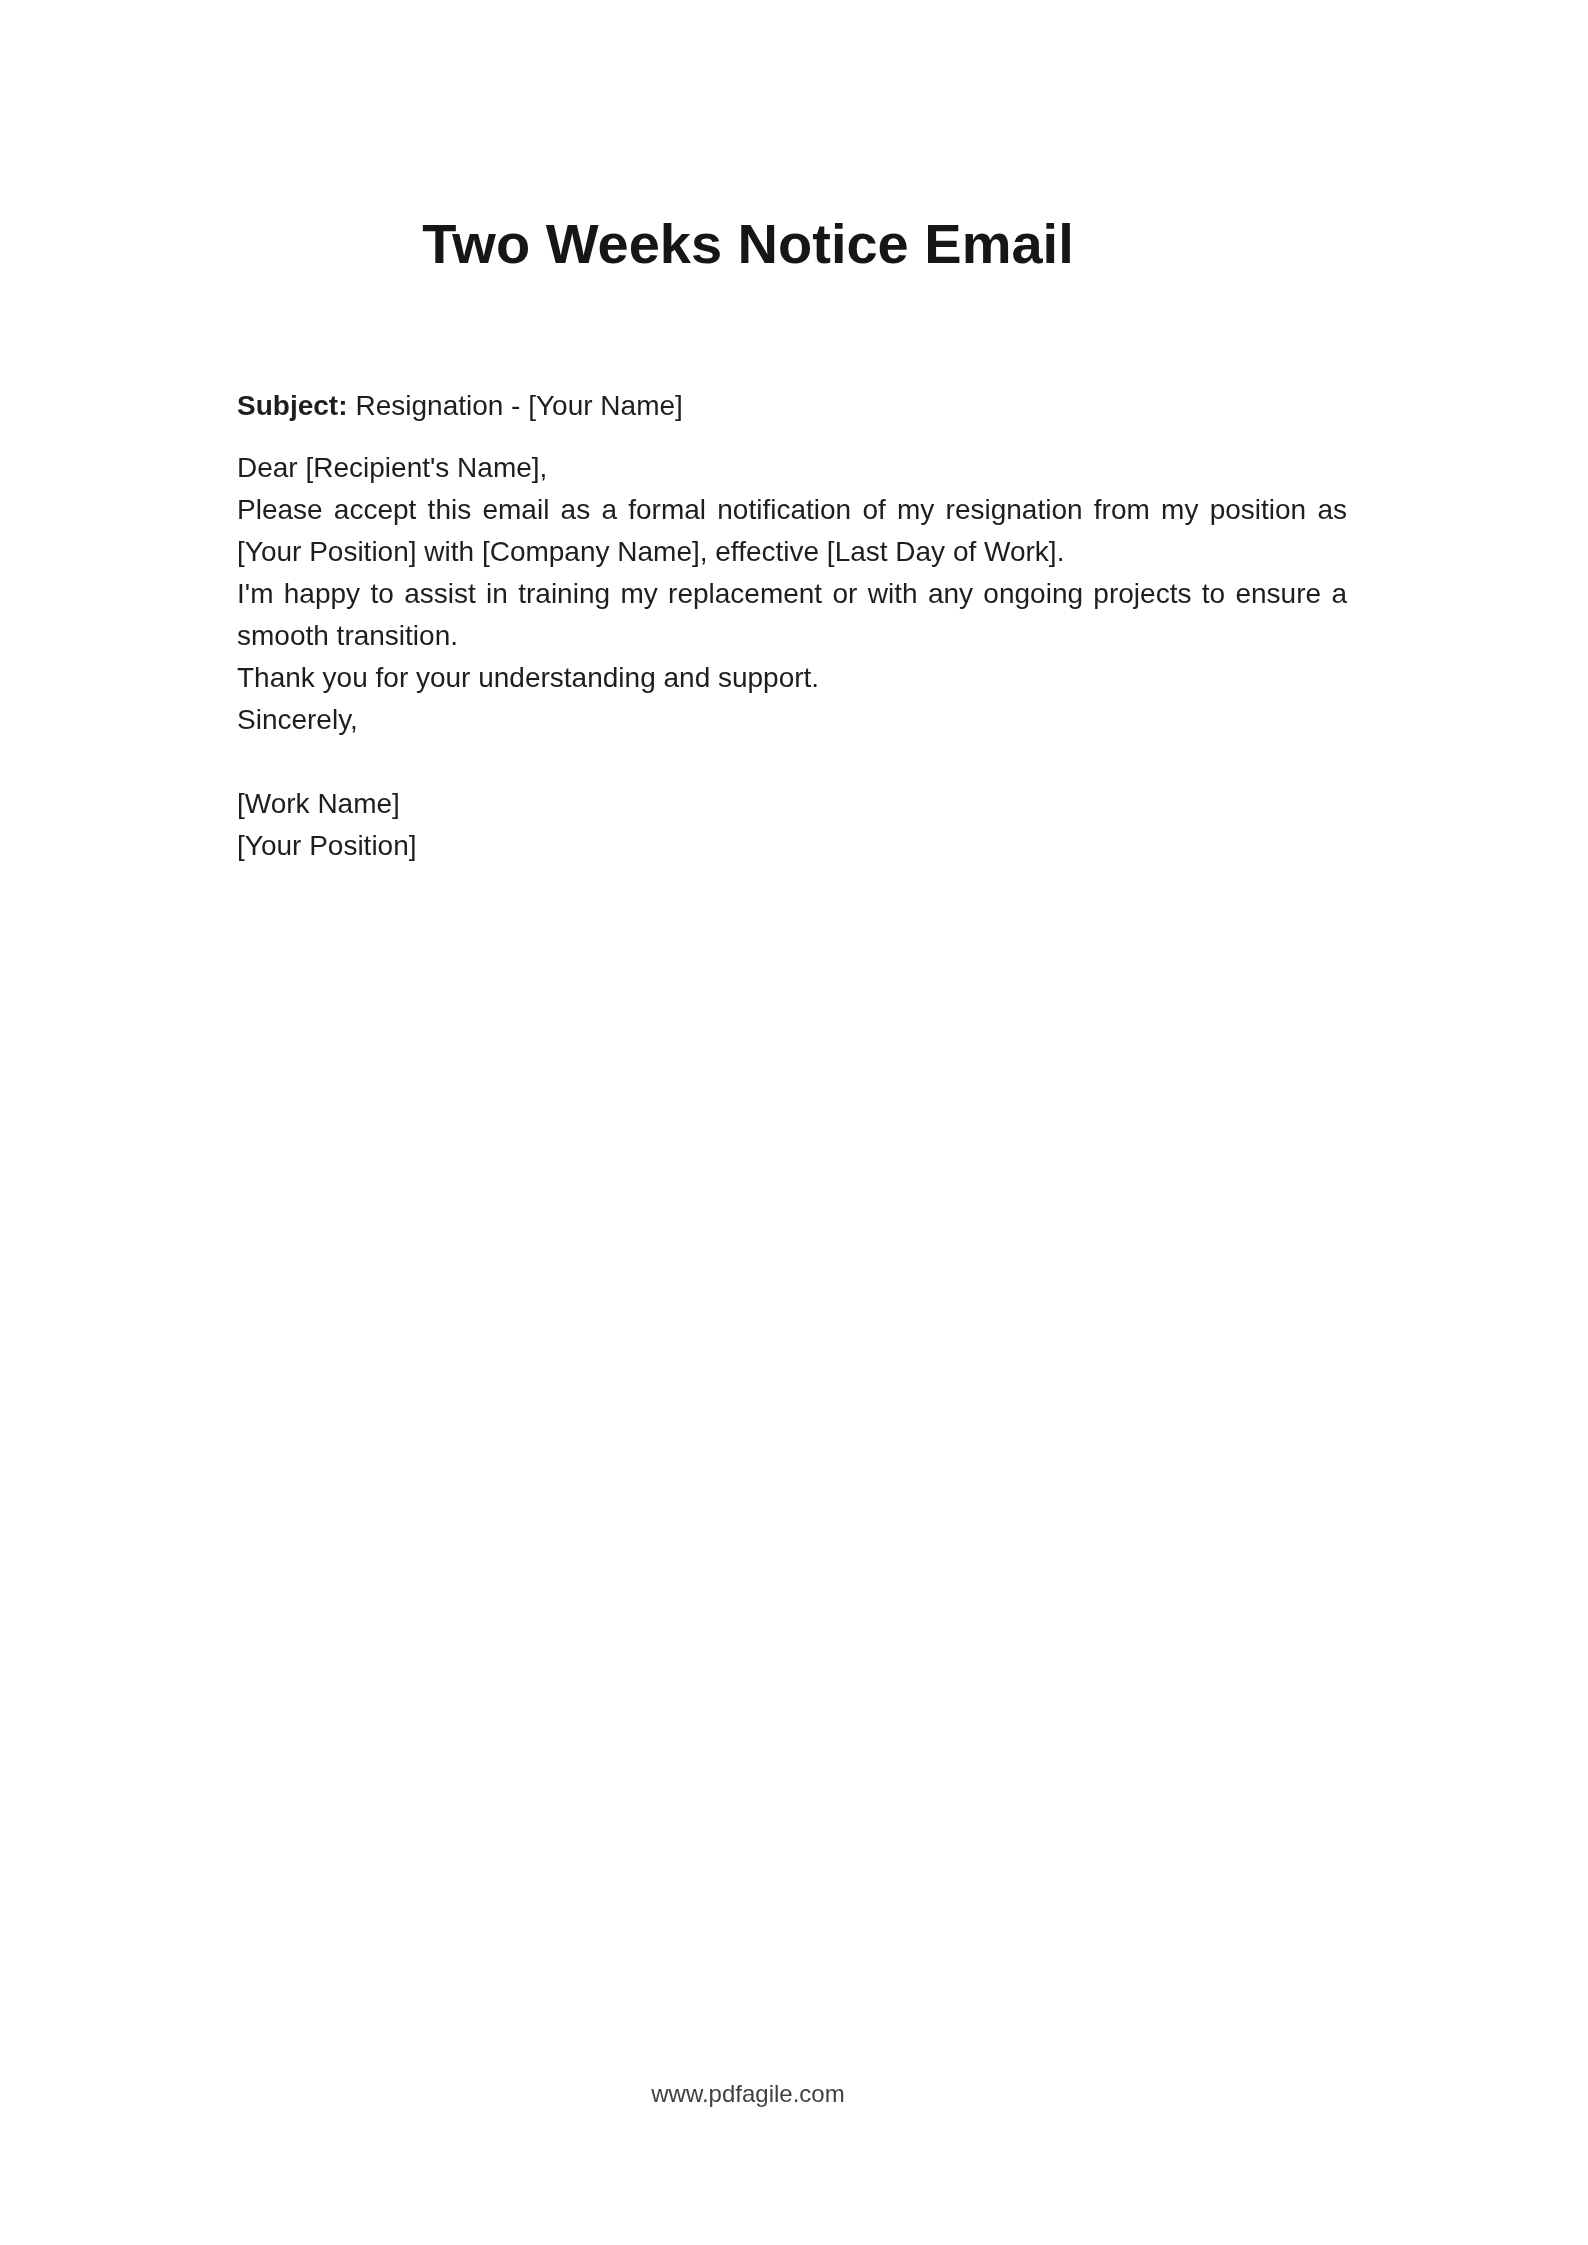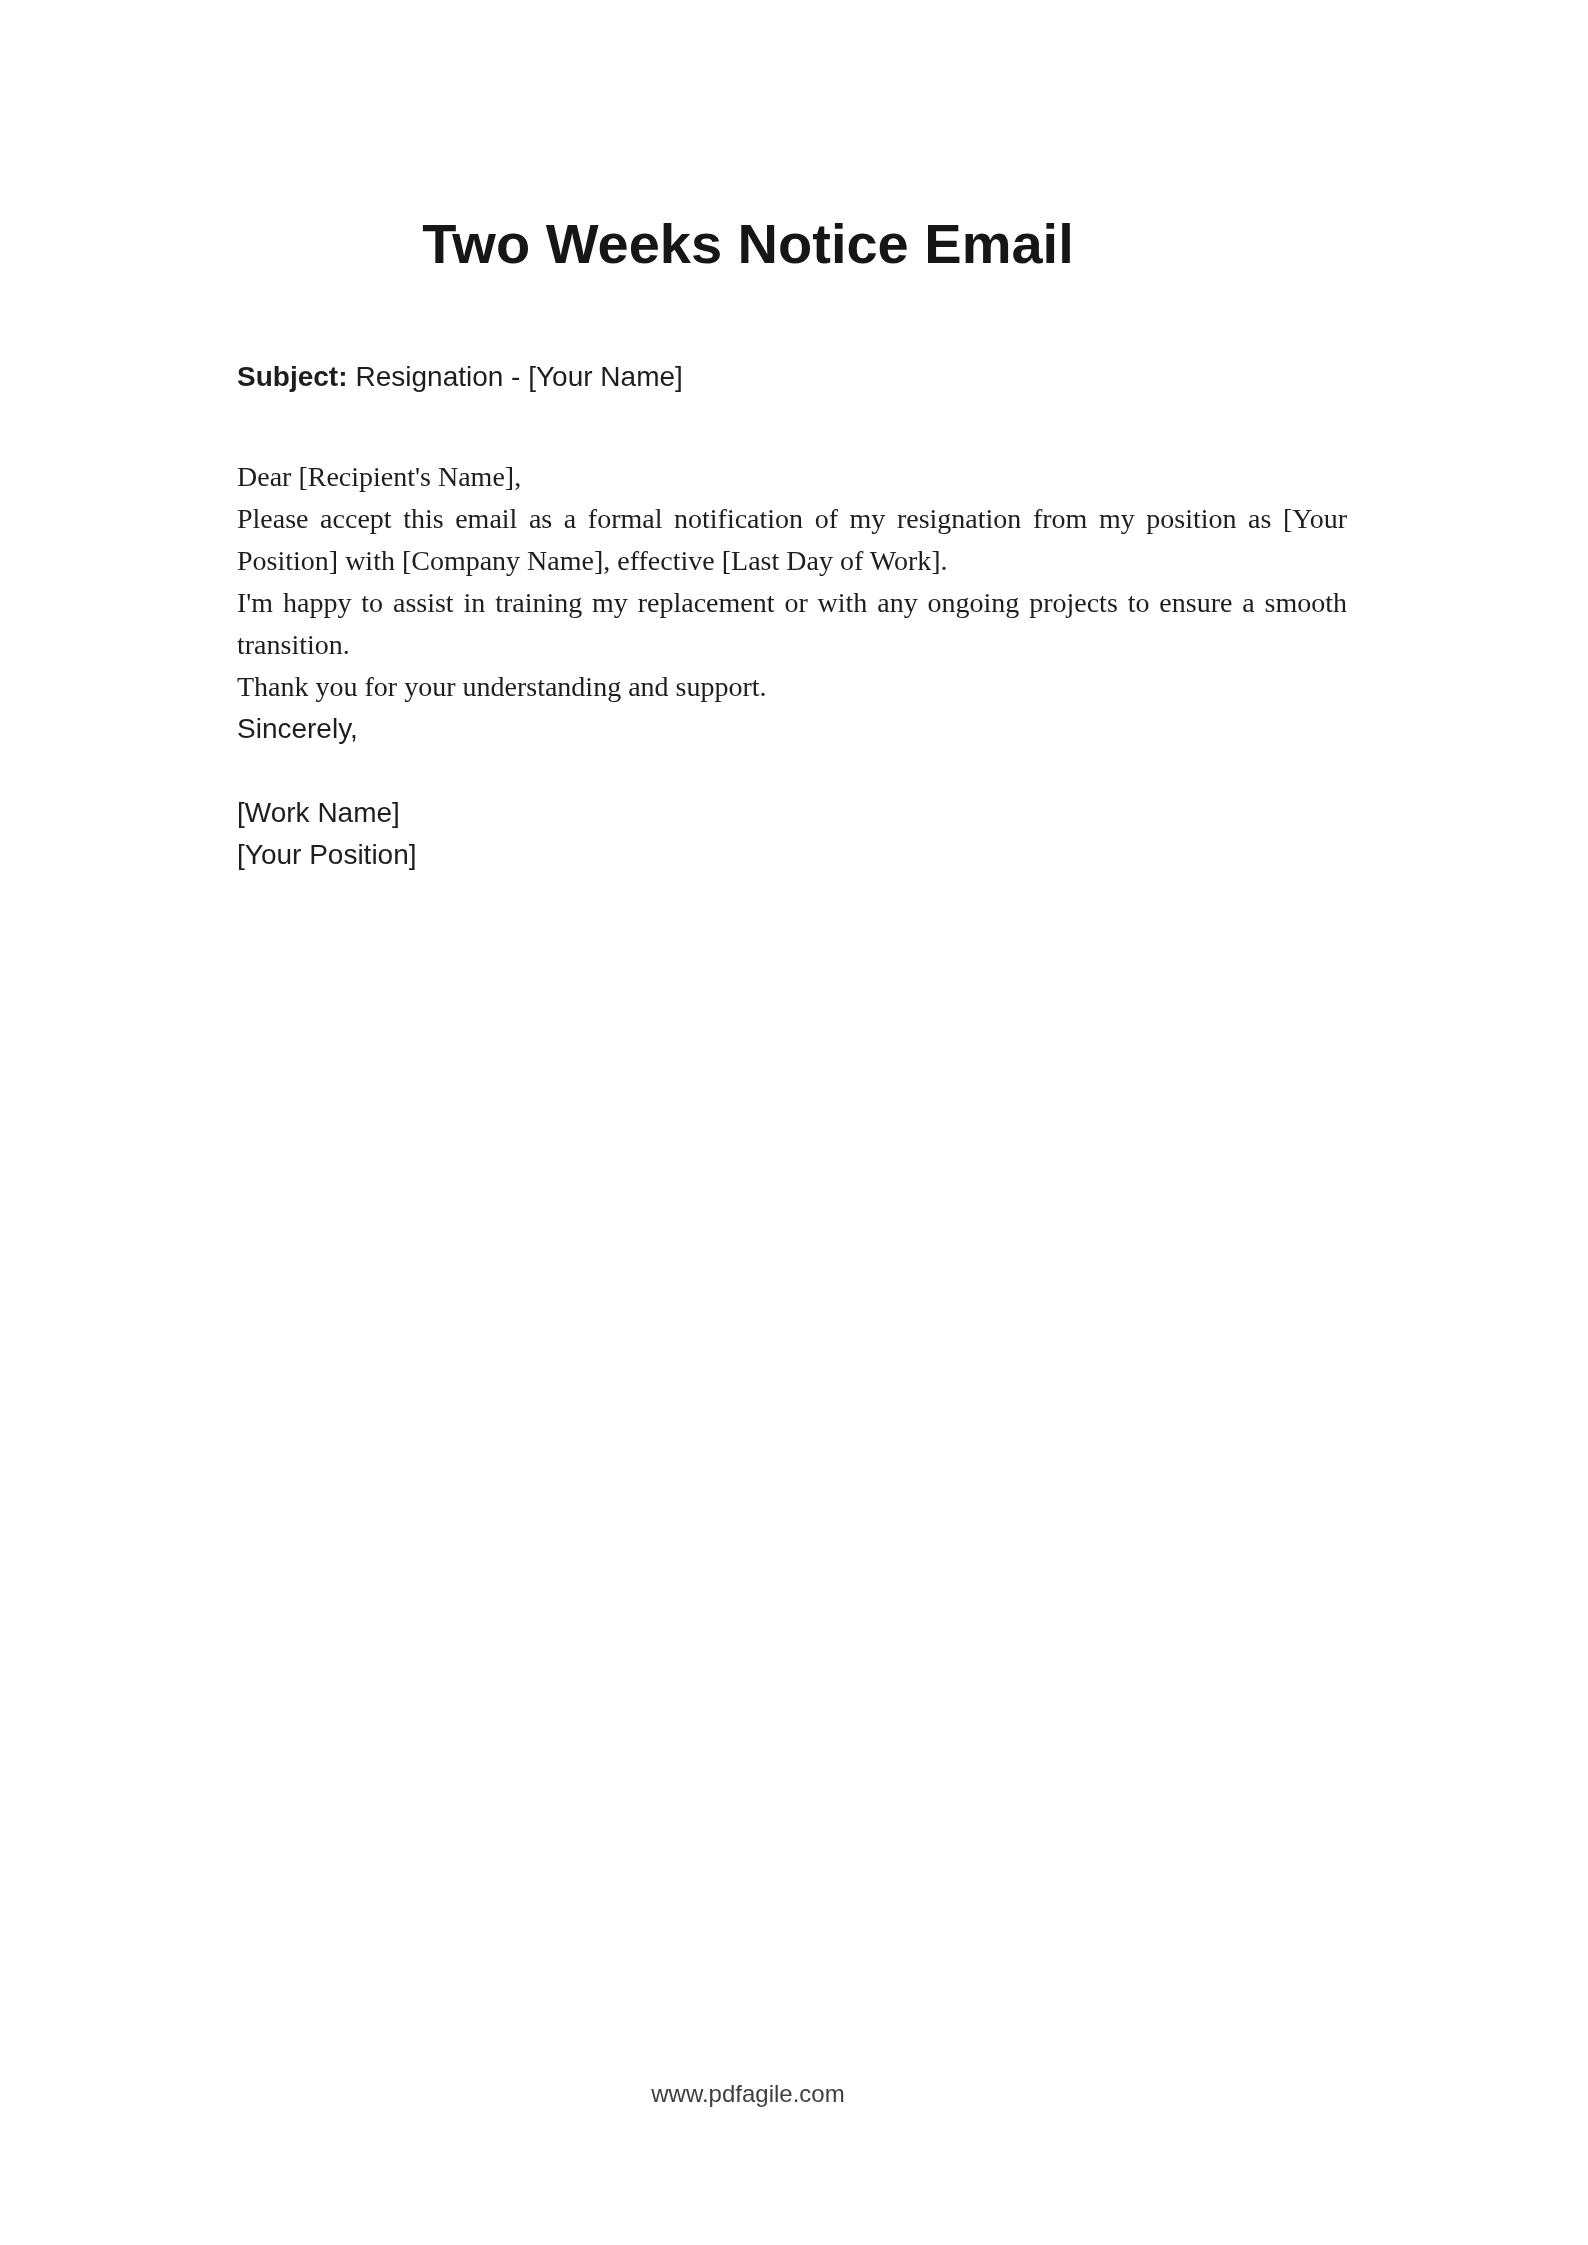--- a/index.html
+++ b/index.html
@@ -24,35 +24,34 @@
     margin: 0;
     text-align: center;
     font-size: 56px;
     line-height: 64px;
     font-weight: 700;
     color: #161616;
   }
   .letter {
     position: absolute;
     left: 237px;
-    top: 356px;
+    top: 385px;
     width: 1110px;
     font-size: 28px;
     line-height: 42px;
   }
   .letter p {
     margin: 0;
   }
   .subject-label {
     font-weight: 700;
     margin-right: 8px;
   }
   .body-block {
-    margin-top: 58px;
-    font-family: Liberation Serif, serif;
+    margin-top: 20px;
   }
   .justify {
     text-align: justify;
   }
   .closing {
     margin-top: 42px;
   }
   .signature {
     margin-top: 42px;
   }

